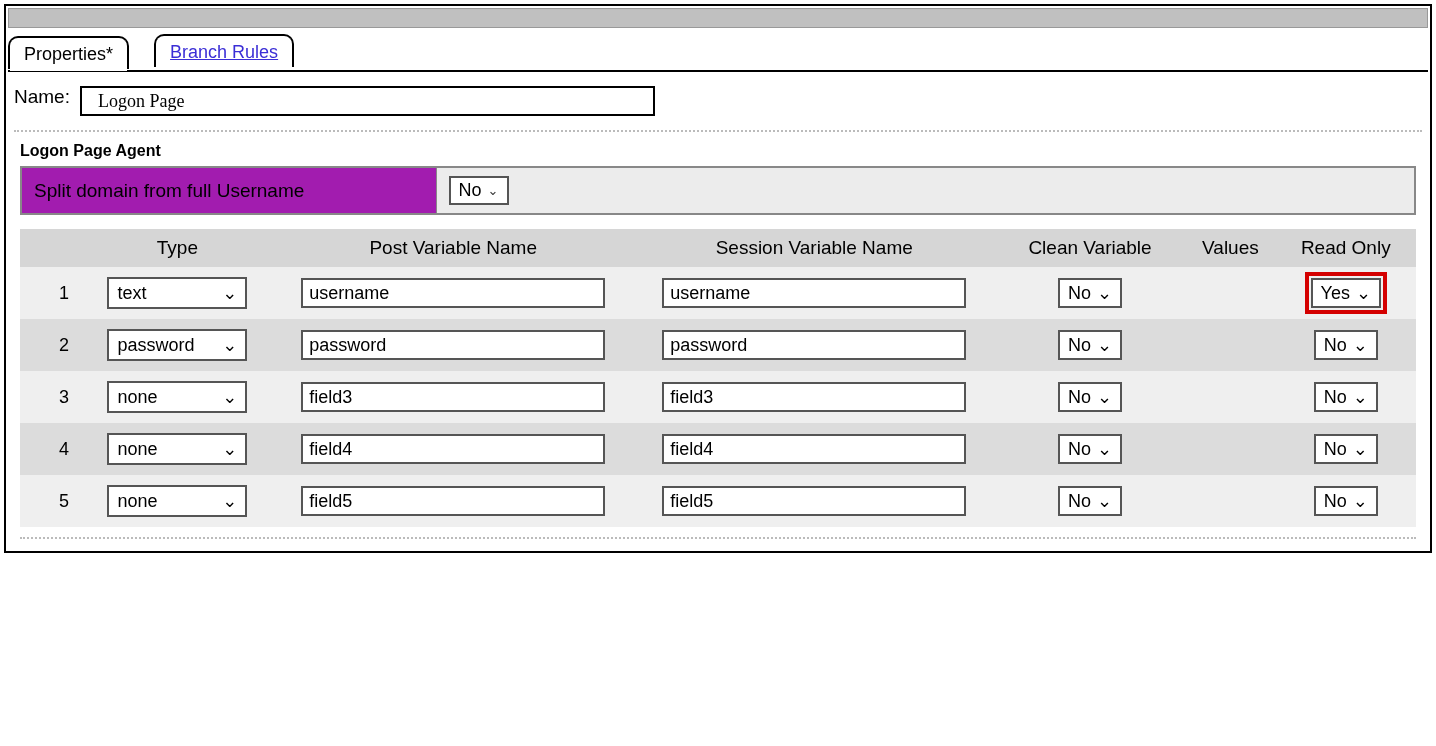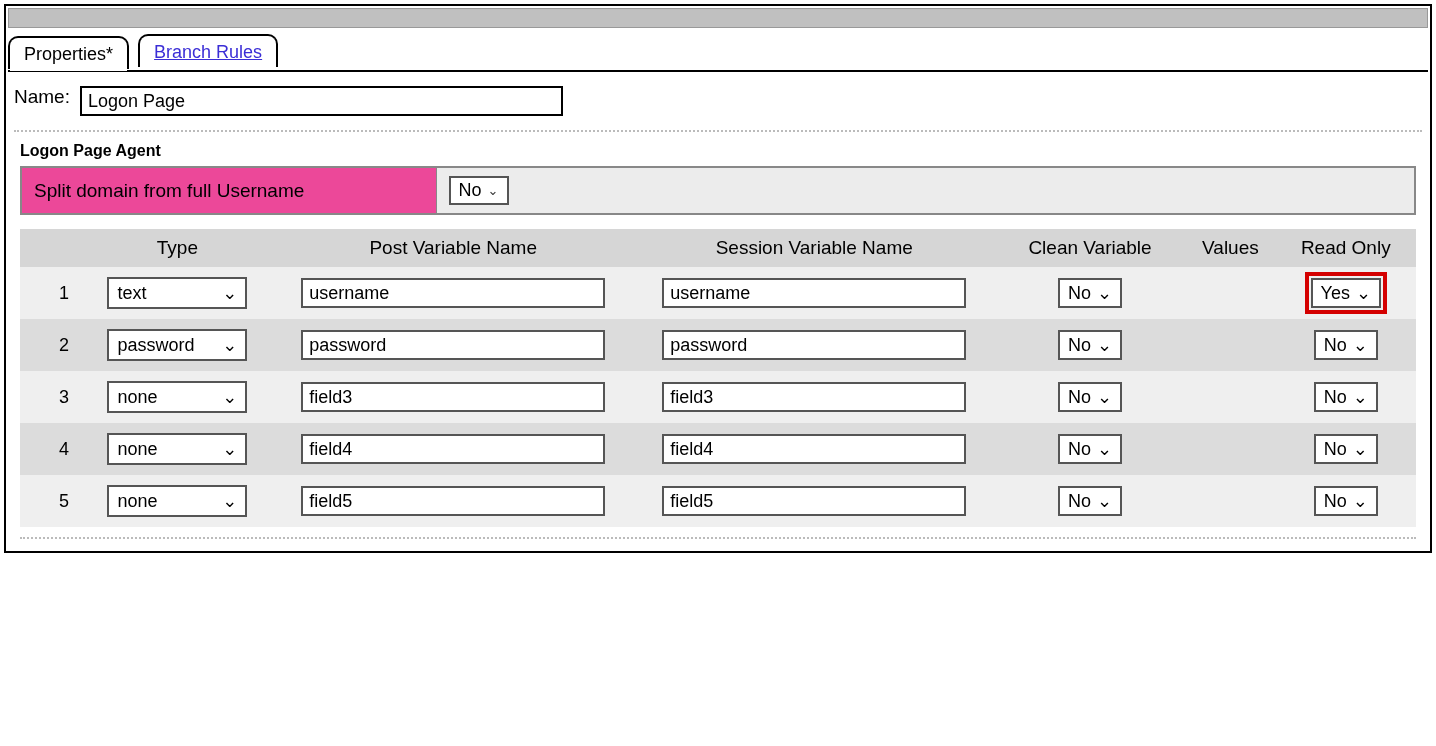--- a/index.html
+++ b/index.html
@@ -29,21 +29,21 @@
   }
   .tab {
     display: inline-block;
     vertical-align: bottom;
     position: relative;
     padding: 6px 14px 4px 14px;
     border: 2px solid #000;
     border-bottom: none;
     border-top-left-radius: 10px;
     border-top-right-radius: 10px;
-    margin-right: 4px;
+    margin-right: 20px;
     background: #fff;
     cursor: pointer;
     font-size: 18px;
   }
   .tab.active {
     position: relative;
     top: 2px;
     background: #fff;
     z-index: 2;
   }
@@ -64,26 +64,27 @@
     padding: 14px 6px 6px 6px;
   }
   .name-row {
     display: flex;
     align-items: flex-start;
     gap: 10px;
     margin-bottom: 14px;
   }
   .name-row label { font-size: 19px; }
   .name-row input {
-    width: 483px;
+    width: 575px;
     height: 30px;
     font-size: 18px;
     border: 2px solid #000;
-    padding: 0 6px;
-    background: #fff;
+    padding: 0 16px;
+    background: #fff;
+    font-family: Liberation Serif, serif;
   }
 
   .dotted-divider {
     border: none;
     border-top: 2px dotted #bbb;
     margin: 4px 0 10px 0;
   }
 
   .subheading {
     font-weight: bold;
@@ -97,21 +98,21 @@
     border: 2px solid #888;
     border-collapse: collapse;
   }
   .config-table td {
     border: 1px solid #888;
     padding: 8px 12px;
     font-size: 19px;
   }
   .config-table td.label-cell {
     width: 415px;
-    background: #ec4899;
+    background: #a21caf;
   }
   .config-table td.value-cell {
     background: #ececec;
   }
 
   .faux-select {
     display: inline-flex;
     align-items: center;
     gap: 6px;
     border: 2px solid #555;

